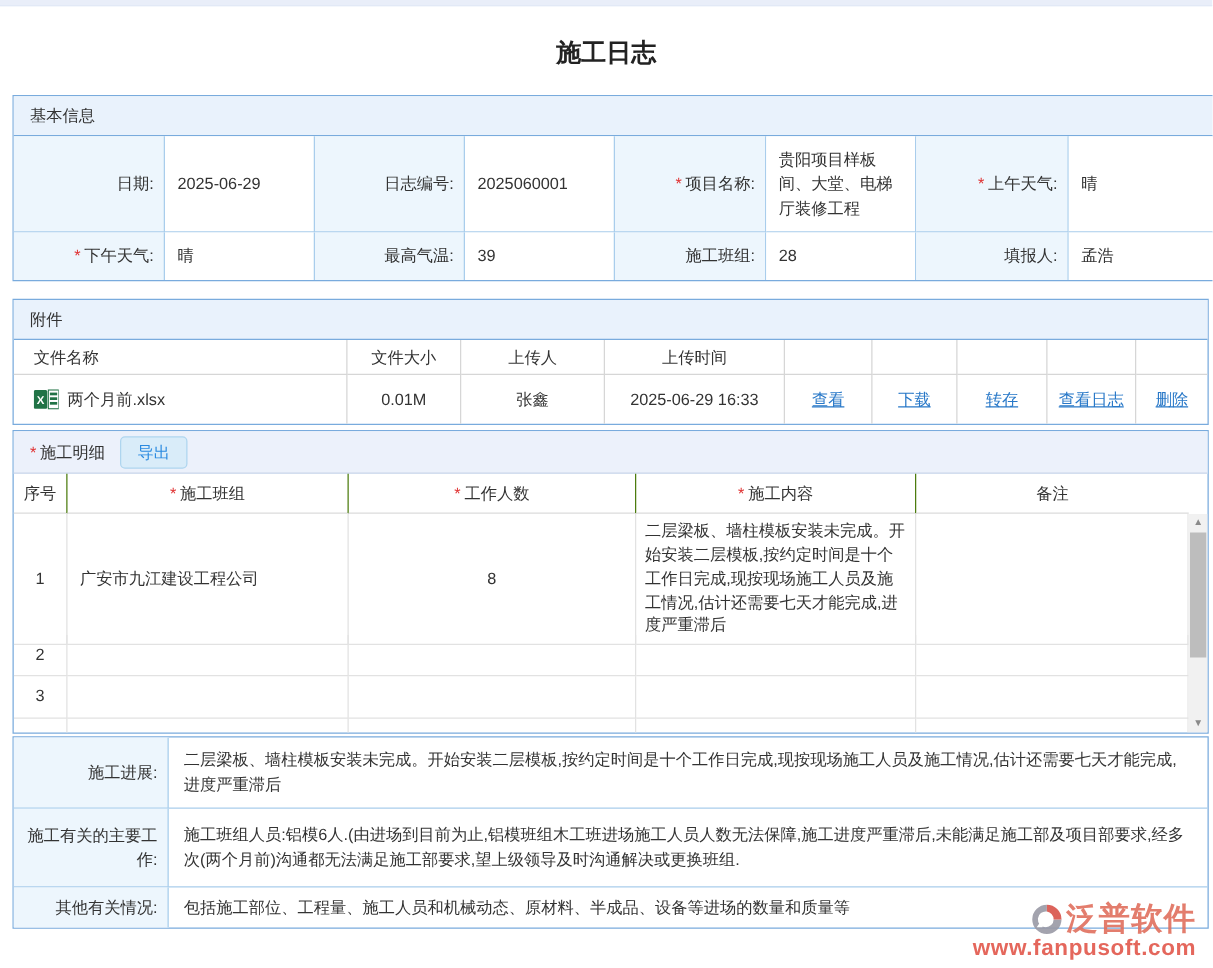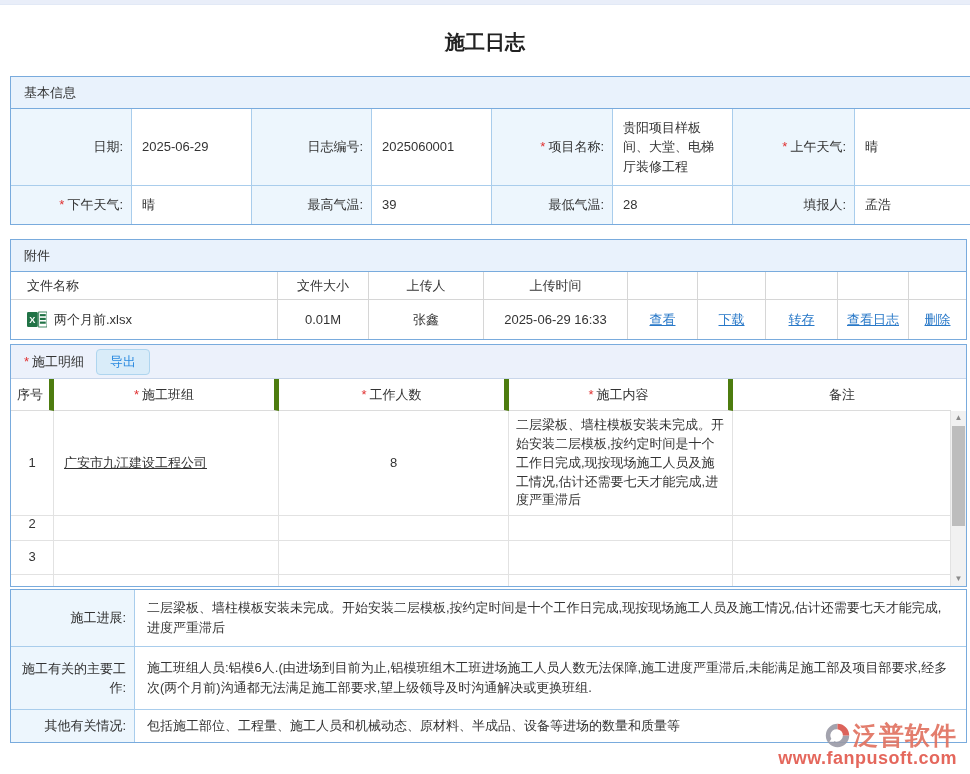--- a/index.html
+++ b/index.html
@@ -35,27 +35,27 @@
   .acell.name { justify-content: flex-start; padding-left: 16px; gap: 7px; }
   a.link { color: #2878c8; text-decoration: underline; cursor: pointer; }
 
   .xls-icon { display: inline-block; width: 20px; height: 17px; }
 
   
   .panel.detail { width: 957px; margin-top: 4px; }
   .detail-head { background: #ecf1fb; border-bottom: 1px solid #c9d6ea; height: 34px; display: flex; align-items: center; gap: 12px; padding: 0 13px; }
   .export-btn { background: #d9ecf9; border: 1px solid #aed5ef; border-radius: 4px; color: #2a8ae0; font-size: 13px; padding: 3px 13px; cursor: pointer; font-family: inherit; }
   .det-cols { display: grid; grid-template-columns: 43px 225px 230px 224px 1fr; padding-right: 15px; }
-  .det-cols .dcell { height: 32px; border-right: 5px solid #4d7c0f; border-bottom: 1px solid #dcdcdc; display: flex; align-items: center; justify-content: center; }
+  .det-cols .dcell { height: 32px; border-right: 1px solid #4d7c0f; border-bottom: 1px solid #dcdcdc; display: flex; align-items: center; justify-content: center; }
   .det-cols .dcell.last { border-right: none; }
   .det-body { display: flex; height: 175px; overflow: hidden; }
   .det-rows { flex: 1; overflow: hidden; }
   .det-row { display: grid; grid-template-columns: 43px 225px 230px 224px 1fr; }
   .det-row .dcell { border-right: 1px solid #e2e2e2; border-bottom: 1px solid #e2e2e2; padding: 4px 6px; display: flex; align-items: center; justify-content: center; line-height: 1.45; }
-  .det-row .dcell.left { justify-content: flex-start; text-align: right; padding-left: 10px; text-decoration: underline; }
+  .det-row .dcell.left { justify-content: flex-start; text-align: right; padding-left: 10px; }
   .det-row .dcell.content { align-items: flex-start; text-align: left; padding: 5px 7px; }
   .det-row.r1 { height: 97px; }
   .det-row.r2 { height: 33px; }
   .det-row.r3 { height: 34px; }
   .det-row.r4 { height: 40px; }
 
   .vscroll { width: 15px; background: #f1f1f1; position: relative; display: flex; flex-direction: column; justify-content: space-between; align-items: center; }
   .vscroll .arrow { color: #8a8a8a; font-size: 8px; line-height: 14px; height: 14px; }
   .vscroll .thumb { position: absolute; top: 15px; left: 1px; width: 13px; height: 100px; background: #bdbdbd; }
 
@@ -106,21 +106,21 @@
 
     <div class="bcell blabel r2">
         <span><span class="req">*</span><span>下午天气:</span></span>
       </div>
     <div class="bcell bvalue r2">晴</div>
     <div class="bcell blabel r2">
         <span>最高气温:</span>
       </div>
     <div class="bcell bvalue r2">39</div>
     <div class="bcell blabel r2">
-        <span>最低气温:</span>
+        <span>施工班组:</span>
       </div>
     <div class="bcell bvalue r2">28</div>
     <div class="bcell blabel r2">
         <span>填报人:</span>
       </div>
     <div class="bcell bvalue r2 last">孟浩</div>
   </div>
 </div>
 
 <div class="panel attach">

